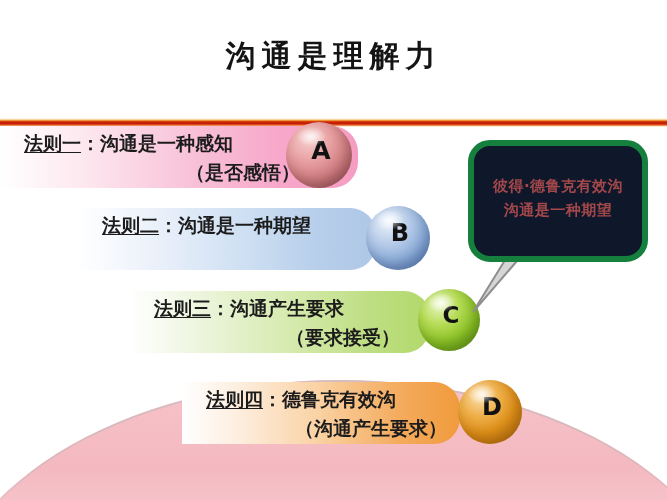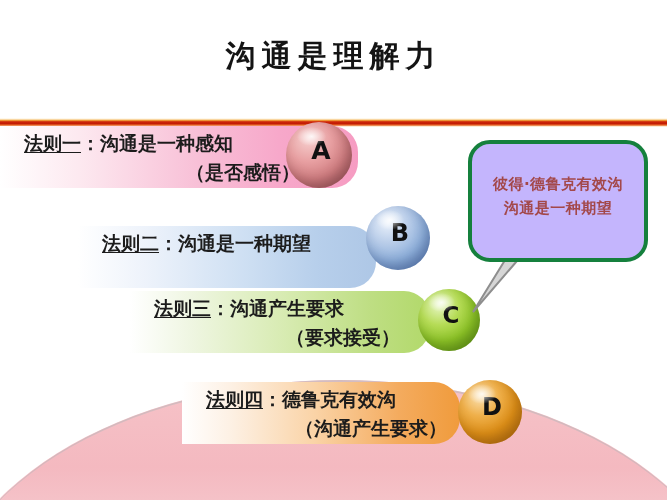--- a/index.html
+++ b/index.html
@@ -151,22 +151,22 @@
     box-shadow: inset -4px -6px 12px rgba(110,60,5,.35);
   }
 
   
   .callout {
     position: absolute;
     left: 468px;
     top: 140px;
     width: 180px;
     height: 122px;
-    background: #c4b5fd;
-    border: 4px solid #15803d;
+    background: #0f172a;
+    border: 6px solid #15803d;
     border-radius: 22px;
     box-sizing: border-box;
   }
   .callout-text {
     position: absolute;
     left: 0; right: 0;
     top: 28px;
     text-align: center;
     color: #a3484a;
     font-family: "DejaVu Sans", "Liberation Sans", sans-serif;
@@ -199,21 +199,21 @@
     <div class="band band-a" style="width:358px;"></div>
     <div class="band-text" style="width:320px;">
       <span class="line-main"><span class="law-label">法则一</span><span>：</span><span>沟通是一种感知</span></span>
       <span class="line-sub">（是否感悟）</span>
     </div>
   </div>
   <div class="sphere sphere-a" style="left:286px; top:122px; width:66px; height:66px; font-size:25px;">
     <span class="glyph">A</span>
   </div>
 
-  <div class="row" style="left:78px; top:208px; width:300px; height:62px;margin-top:18px;">
+  <div class="row" style="left:78px; top:208px; width:300px; height:62px;">
     <div class="band band-b" style="width:298px;"></div>
     <div class="band-text" style="width:300px;">
       <span class="line-main"><span class="law-label">法则二</span><span>：</span><span>沟通是一种期望</span></span>
     </div>
   </div>
   <div class="sphere sphere-b" style="left:366px; top:206px; width:64px; height:64px; font-size:24px;">
     <span class="glyph">B</span>
   </div>
 
   <div class="row" style="left:130px; top:291px; width:300px; height:62px;">

